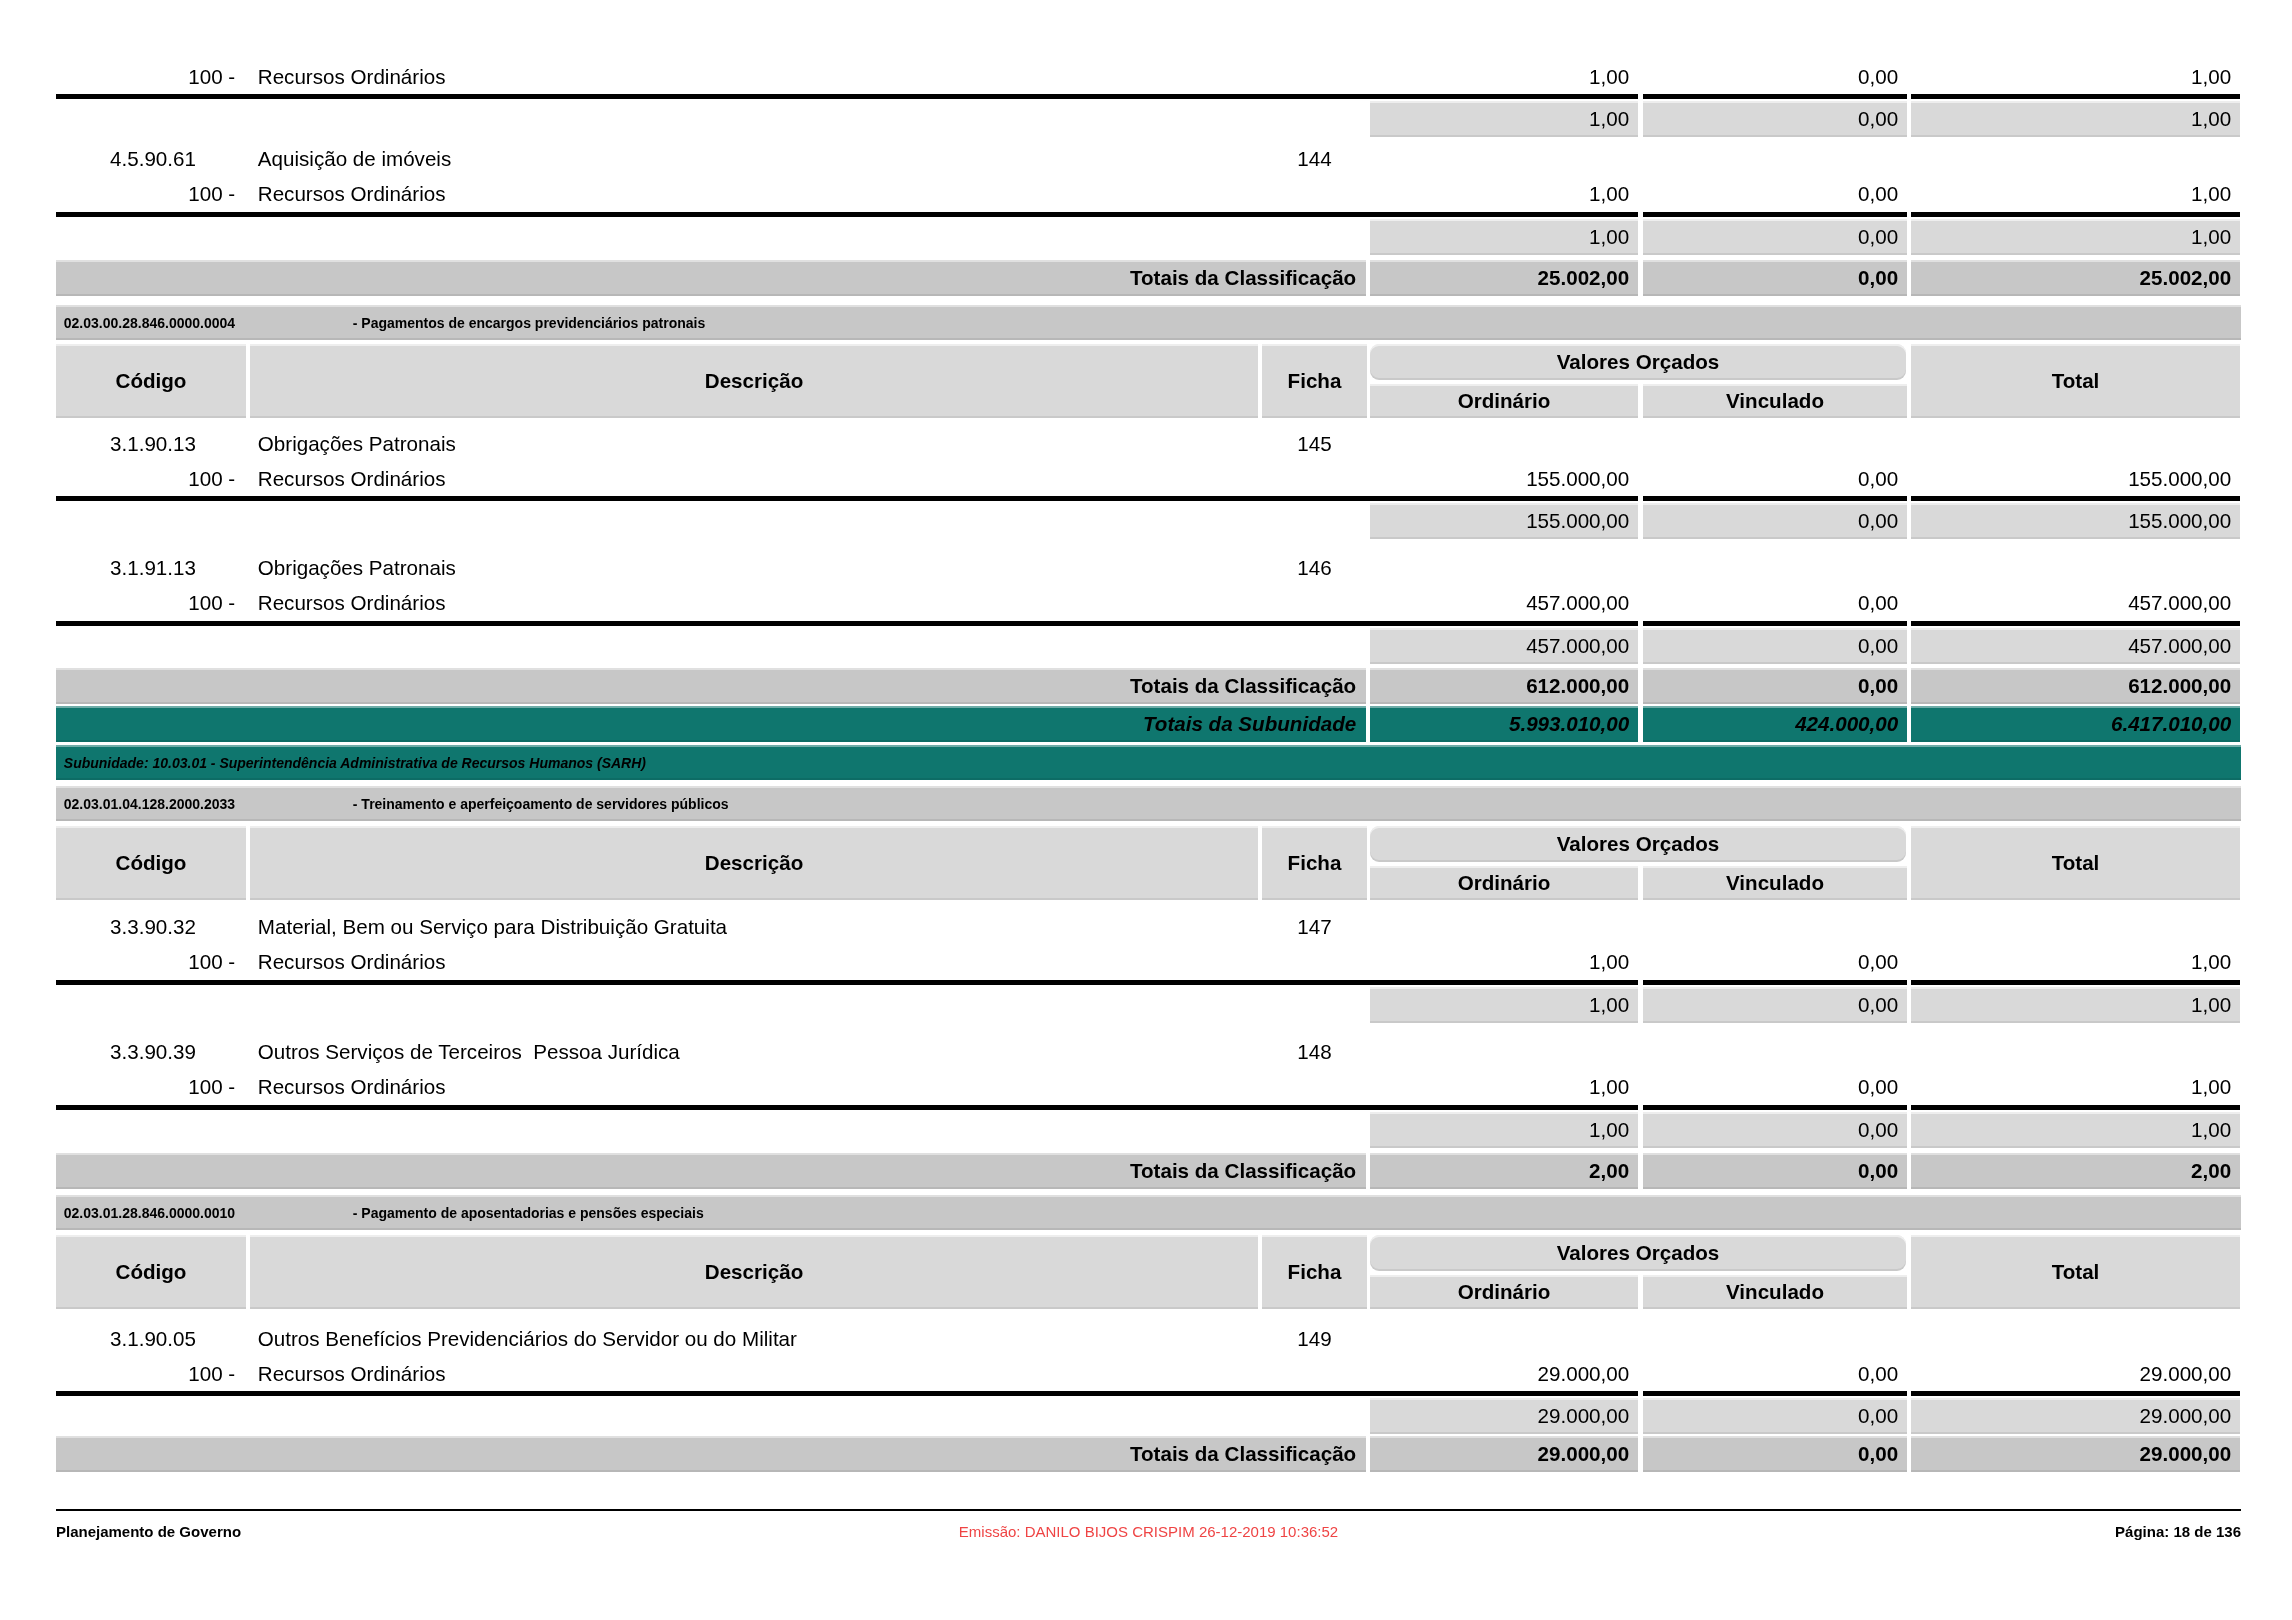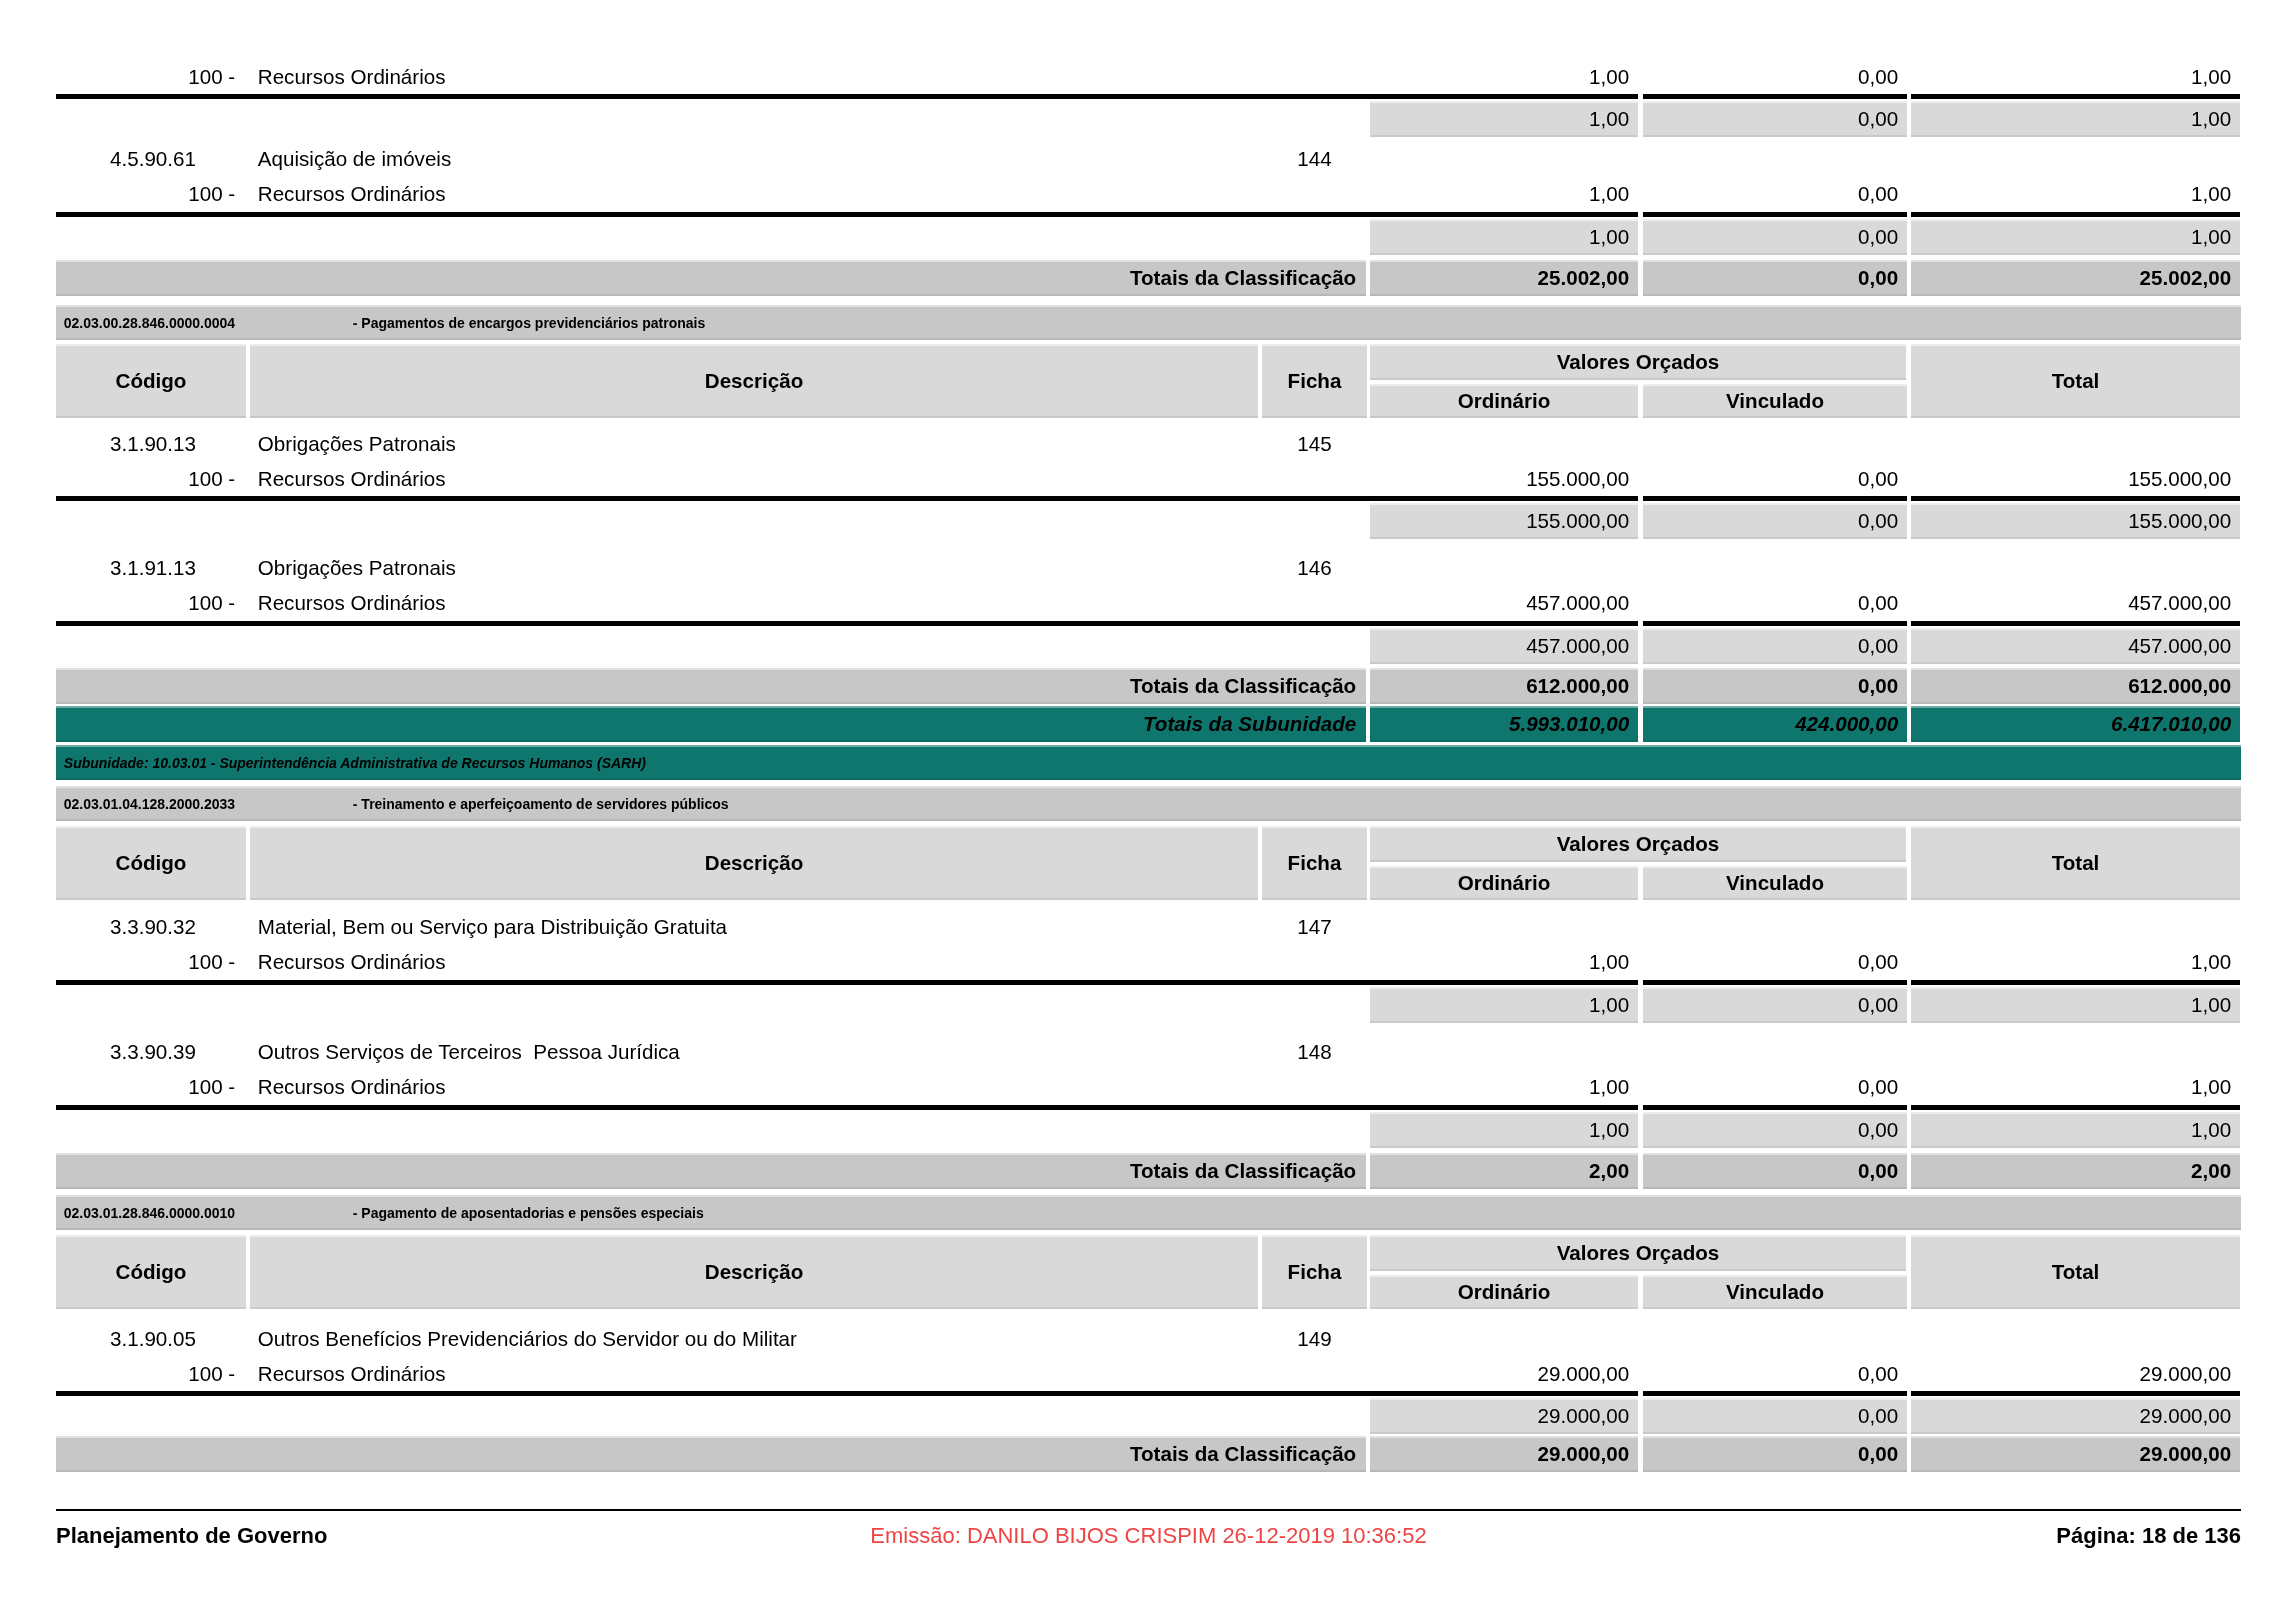--- a/index.html
+++ b/index.html
@@ -60,31 +60,31 @@
   .th{
     position:absolute;background:#d9d9d9;
     display:flex;align-items:center;justify-content:center;
     font-weight:bold;font-size:20.6px;white-space:pre;
     box-shadow:inset 0 2px 0 rgba(255,255,255,.55), inset 0 -2px 0 rgba(0,0,0,.07);
     box-sizing:border-box;
   }
   .th-code {left:0;top:0;width:190px;height:74px;}
   .th-desc {left:194px;top:0;width:1008px;height:74px;}
   .th-ficha{left:1206px;top:0;width:105px;height:74px;}
-  .th-val  {left:1314px;top:0;width:536px;height:36px;}
+  .th-val  {left:1314px;top:0;width:536px;height:36px;border-radius:9px;}
   .th-ord  {left:1314px;top:40px;width:268px;height:34px;}
   .th-vinc {left:1587px;top:40px;width:264px;height:34px;}
   .th-tot  {left:1855px;top:0;width:329px;height:74px;}
   
   .mt2{margin-top:2px;}  .mt4{margin-top:3.9px;}  .mt5{margin-top:4.9px;}
   .mt6{margin-top:5.9px;}  .mt8{margin-top:7.8px;}  .mt10{margin-top:9.8px;}
   .mt12{margin-top:11.8px;}
   
   .frule{margin-top:37px;height:2px;background:#000;width:2185px;}
-  .footer{position:relative;margin-top:11.8px;height:25.5px;font-size:22px;}
+  .footer{position:relative;margin-top:11.8px;height:25.5px;font-size:15px;}
   .f-left{position:absolute;left:0;top:0;font-weight:bold;white-space:pre;}
   .f-center{position:absolute;left:0;top:0;width:100%;text-align:center;color:#ef4444;white-space:pre;}
   .f-right{position:absolute;right:0;top:0;font-weight:bold;white-space:pre;}
 </style>
 </head>
 <body>
 
 <div class="page">
   <div class="content">
 

